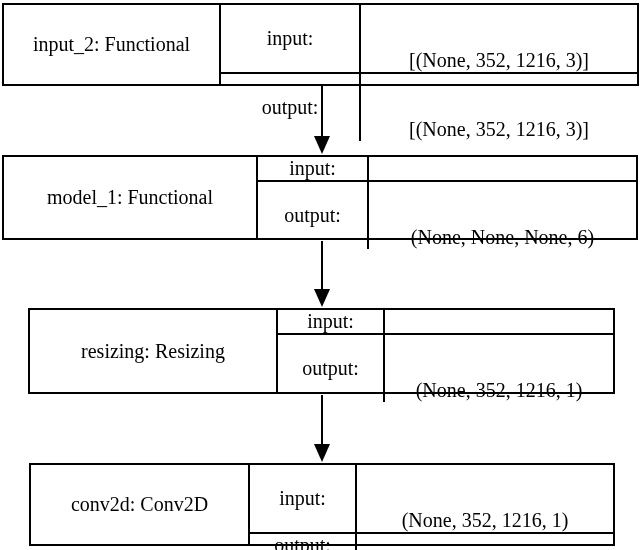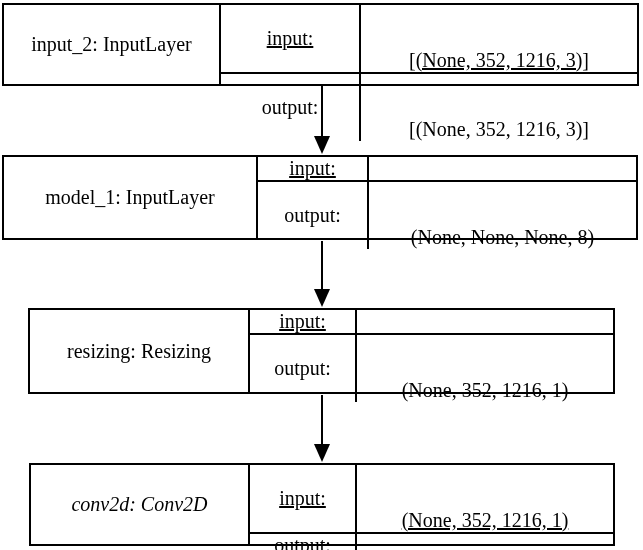--- a/index.html
+++ b/index.html
@@ -26,39 +26,39 @@
     font-size: 20px;
     white-space: nowrap;
     box-sizing: border-box;
   }
   .name-cell {
     border-right: 2px solid #000000;
     flex: 0 0 auto;
   }
   .rows { flex: 1 1 auto; display: flex; flex-direction: column; }
   .row { flex: 1 1 50%; display: flex; }
-  .row-top { border-bottom: 2px solid #000000; text-decoration: underline; }
+  .row-top { border-bottom: 2px solid #000000; }
   .label-cell { border-right: 2px solid #000000; flex: 0 0 auto; }
   .value-cell { flex: 1 1 auto; margin-top: 44px; }
 
   
   .n1 { left: 2px;  top: 3px;   width: 637px; height: 83px; }
   .n1 .name-cell  { width: 217px; }
   .n1 .label-cell { width: 140px; }
 
   .n2 { left: 2px;  top: 155px; width: 636px; height: 85px; }
   .n2 .name-cell  { width: 254px; }
   .n2 .label-cell { width: 111px; }
 
   .n3 { left: 28px; top: 308px; width: 587px; height: 86px; }
-  .n3 .name-cell  { width: 220px; }
+  .n3 .name-cell  { width: 248px; }
   .n3 .label-cell { width: 107px; }
 
   .n4 { left: 29px; top: 463px; width: 586px; height: 83px; }
-  .n4 .name-cell  { width: 219px; font-style: italic; }
+  .n4 .name-cell  { width: 219px; }
   .n4 .label-cell { width: 107px; }
 
   
   .arrow {
     position: absolute;
     left: 314px;
     width: 16px;
     display: flex;
     flex-direction: column;
     align-items: center;
@@ -73,47 +73,47 @@
   .a1 { top: 86px;  height: 68px; }
   .a2 { top: 241px; height: 66px; }
   .a3 { top: 395px; height: 67px; }
 </style>
 </head>
 <body>
 
 <div class="canvas">
 
   <div class="node n1">
-    <div class="cell name-cell">input_2: InputLayer</div>
+    <div class="cell name-cell">input_2: Functional</div>
     <div class="rows">
       <div class="row row-top">
         <div class="cell label-cell">input:</div>
         <div class="cell value-cell">[(None, 352, 1216, 3)]</div>
       </div>
       <div class="row">
         <div class="cell label-cell">output:</div>
         <div class="cell value-cell">[(None, 352, 1216, 3)]</div>
       </div>
     </div>
   </div>
 
   <div class="arrow a1">
     <div class="arrow-line"></div>
     <div class="arrow-head"></div>
   </div>
 
   <div class="node n2">
-    <div class="cell name-cell">model_1: InputLayer</div>
+    <div class="cell name-cell">model_1: Functional</div>
     <div class="rows">
       <div class="row row-top">
         <div class="cell label-cell">input:</div>
       </div>
       <div class="row">
         <div class="cell label-cell">output:</div>
-        <div class="cell value-cell">(None, None, None, 8)</div>
+        <div class="cell value-cell">(None, None, None, 6)</div>
       </div>
     </div>
   </div>
 
   <div class="arrow a2">
     <div class="arrow-line"></div>
     <div class="arrow-head"></div>
   </div>
 
   <div class="node n3">

